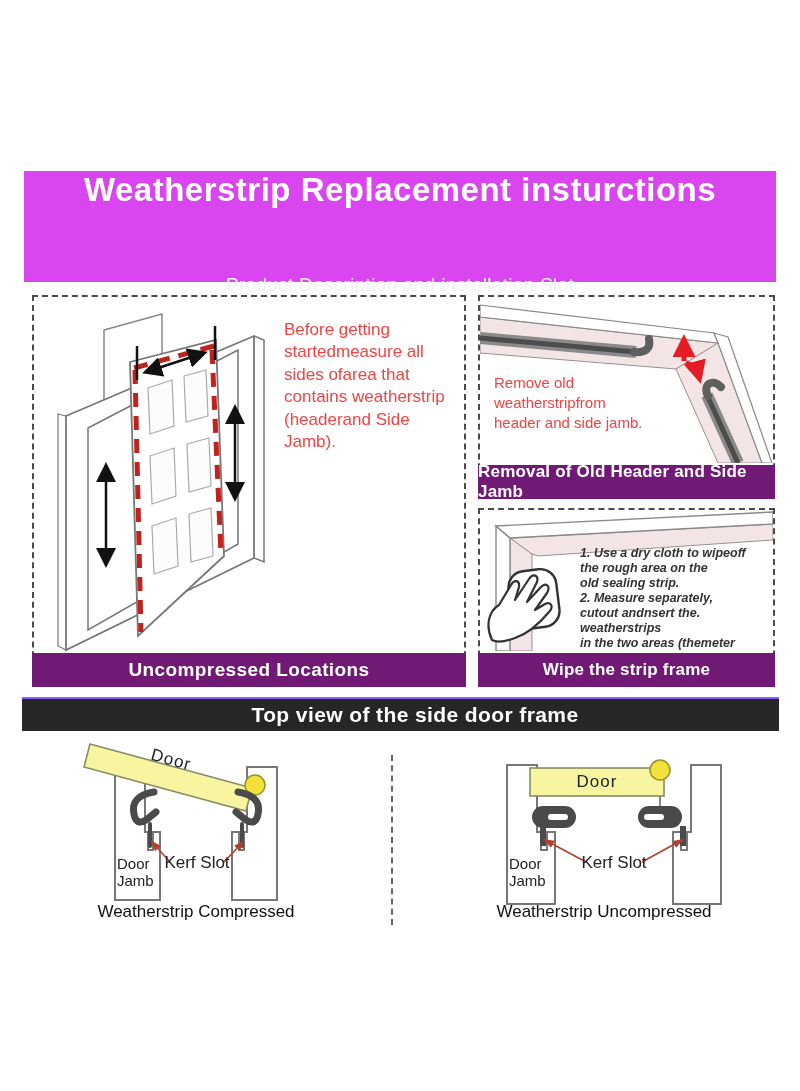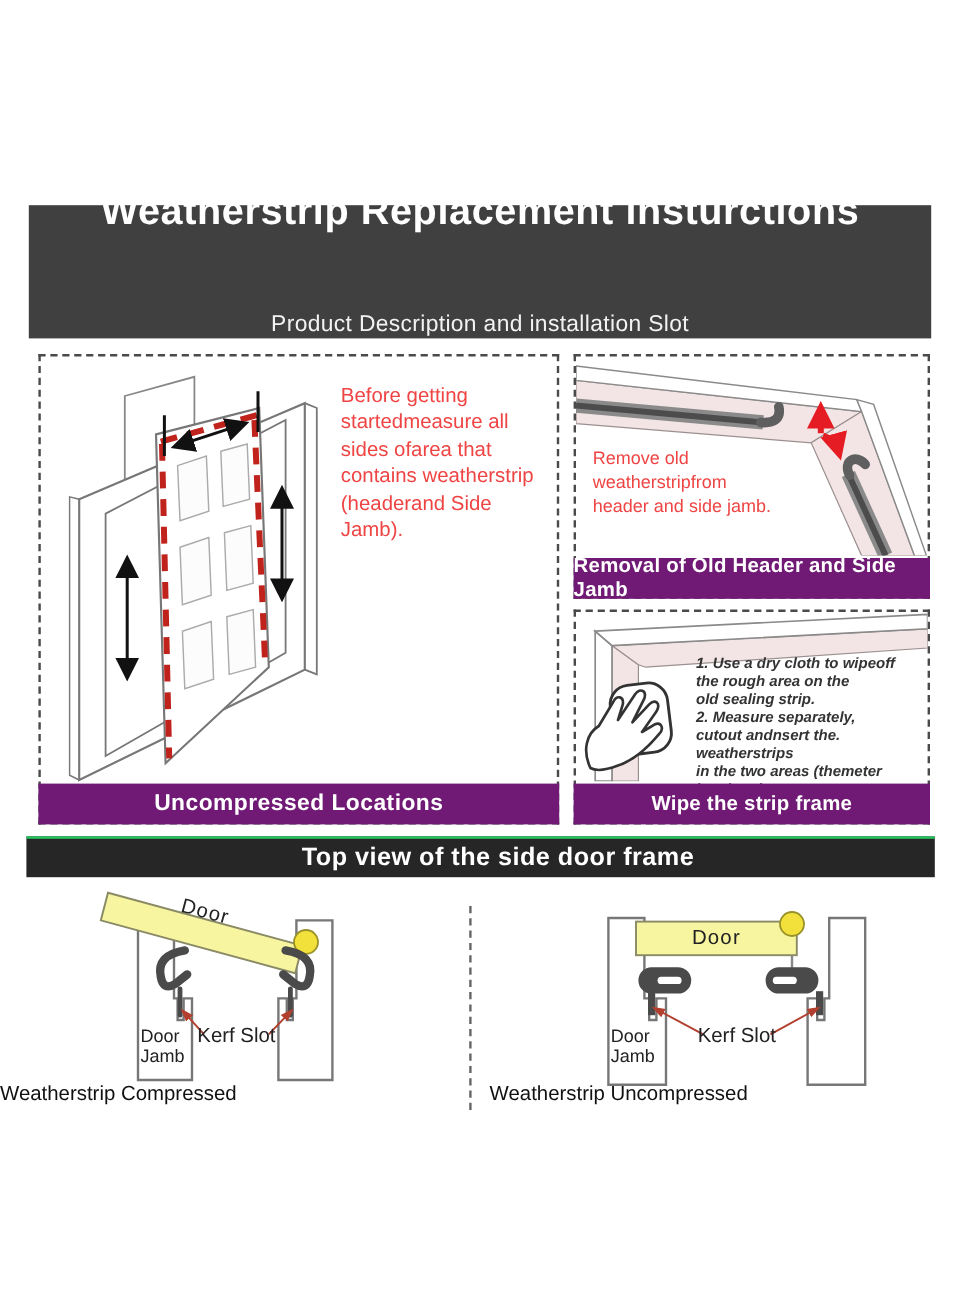--- a/index.html
+++ b/index.html
@@ -1,50 +1,50 @@
 <!DOCTYPE html>
 <html><head>
 <meta charset="utf-8">
 <style>
   html,body{margin:0;padding:0;background:#fff;}
   .page{position:relative;width:800px;height:1091px;background:#ffffff;overflow:hidden;
         font-family:"Liberation Sans", sans-serif;color:#222;}
   
-  .banner{position:absolute;left:24px;top:171px;width:752px;height:111px;background:#404040;
-          display:flex;flex-direction:column;align-items:center;justify-content:flex-end;gap:24px;}
+  .banner{position:absolute;left:24px;top:171px;width:752px;height:111px;background:#d946ef;
+          display:flex;flex-direction:column;align-items:center;justify-content:flex-start;gap:24px;}
   .banner-title{color:#fff;font-size:33px;font-weight:bold;letter-spacing:.5px;white-space:nowrap;}
   .banner-divider{width:64px;height:3px;background:#8f8f8f;margin:9px 0 8px 0;}
   .banner-sub{color:#f2f2f2;font-size:19px;letter-spacing:.3px;}
   
   .panel{position:absolute;border:2px dashed #4a4a4a;background:#fff;box-sizing:border-box;}
   .p-left{left:32px;top:295px;width:434px;height:392px;}
   .p-rt{left:478px;top:295px;width:297px;height:204px;}
   .p-rb{left:478px;top:508px;width:297px;height:179px;}
   .bar{position:absolute;left:-2px;right:-2px;bottom:-2px;height:34px;background:#701a75;
        color:#fff;font-weight:bold;display:flex;align-items:center;justify-content:center;}
   .bar-lg{font-size:19px;letter-spacing:.4px;}
   .bar-sm{font-size:17px;letter-spacing:.2px;}
   .bodytext{position:absolute;white-space:pre-line;color:#ef4444;}
   .t-step1{left:250px;top:22px;width:178px;font-size:17px;line-height:1.32;}
   .t-step2{left:14px;top:76px;width:172px;font-size:15px;line-height:1.32;}
   .t-step3{left:100px;top:36px;width:186px;font-size:12.5px;line-height:1.2;font-weight:bold;color:#333;font-style:italic;}
   
   .tv-banner{position:absolute;left:22px;top:697px;width:757px;height:34px;background:#262626;
              color:#fff;font-weight:bold;font-size:21px;display:flex;align-items:center;justify-content:center;
-             letter-spacing:.4px;border-top:2px solid #22c55e;box-sizing:border-box;padding-left:29px;}
+             letter-spacing:.4px;border-top:2px solid #8b5cf6;box-sizing:border-box;padding-left:29px;}
   
   .diag{position:absolute;top:732px;width:392px;height:200px;}
   .d-left{left:0px;} .d-right{left:408px;}
   .diag svg{position:absolute;left:0;top:0;}
   .lbl{position:absolute;color:#222;}
   .lbl-door{font-size:17px;letter-spacing:1px;text-align:center;}
   .rot15{transform:rotate(15deg);}
   .lbl-slot{font-size:17px;text-align:center;}
   .lbl-jamb{font-size:15px;line-height:1.12;white-space:pre-line;}
-  .lbl-cap{left:0;width:100%;top:170px;text-align:left;font-size:17px;color:#111;}
+  .lbl-cap{left:0;width:100%;top:170px;text-align:center;font-size:17px;color:#111;}
   .divider-dash{position:absolute;left:391px;top:755px;height:170px;width:0;border-left:2px dashed #666;}
 </style>
 </head>
 <body>
 
 <div class="page">
 
   <div class="banner">
     <div class="banner-title">Weatherstrip Replacement insturctions</div>
     <div class="banner-divider"></div>

